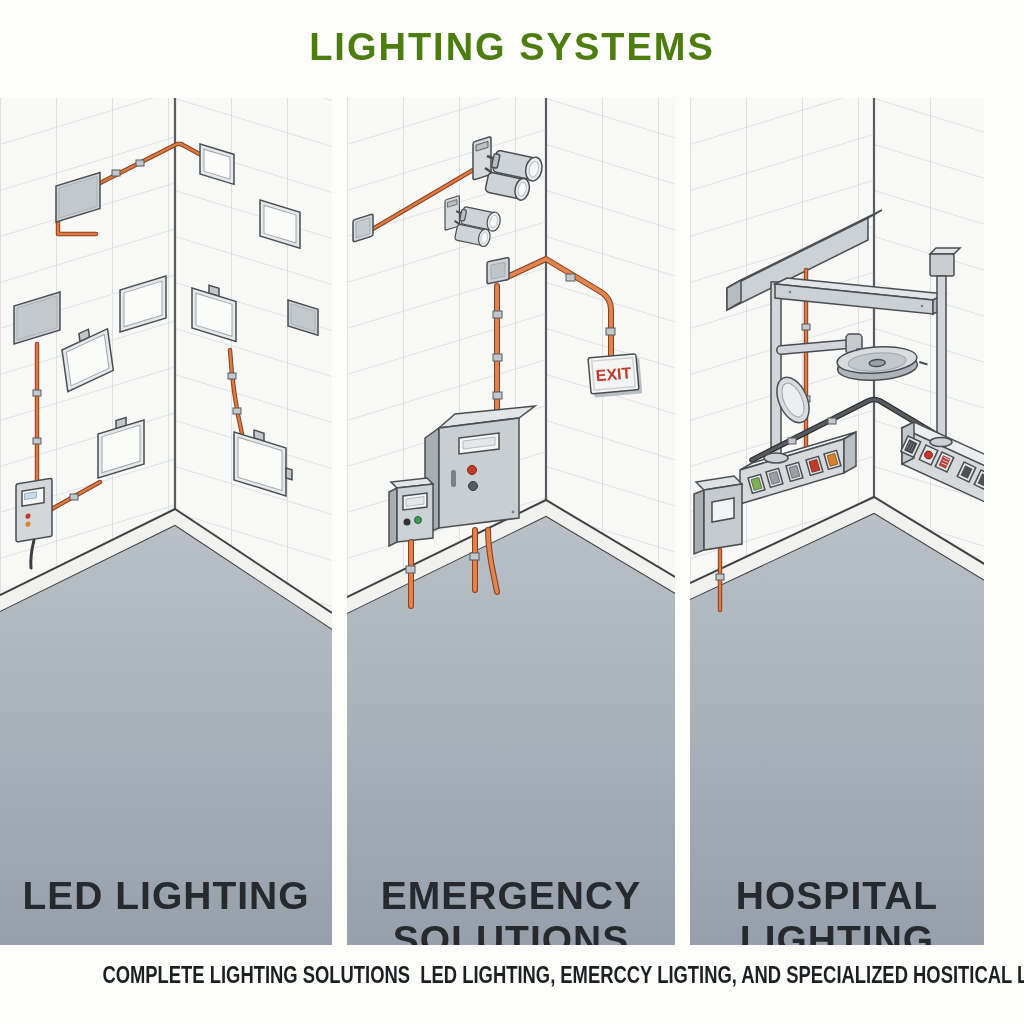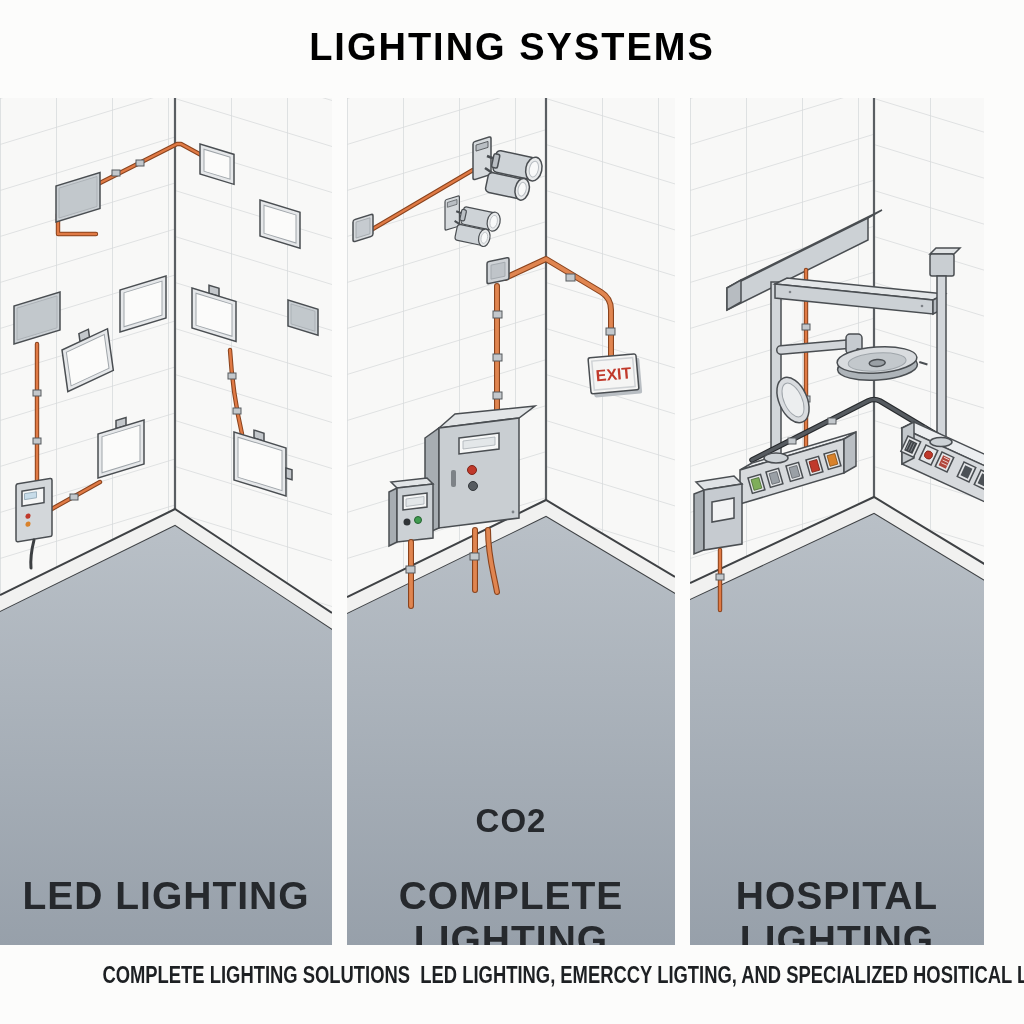--- a/index.html
+++ b/index.html
@@ -1,19 +1,19 @@
 <!DOCTYPE html>
 <html><head>
 <meta charset="utf-8">
 <style>
   html,body{margin:0;padding:0;background:#ffffff;}
   .page{position:relative;width:1024px;height:1024px;background:#fcfcfb;overflow:hidden;
         font-family:"Liberation Sans",sans-serif;}
   .title{position:absolute;top:26px;left:0;width:100%;text-align:center;
-         font-size:38px;font-weight:bold;letter-spacing:2px;color:#000000;}
+         font-size:38px;font-weight:bold;letter-spacing:2px;color:#4d7c0f;}
   .panel{position:absolute;top:98px;height:847px;overflow:hidden;background:#f8f8f7;}
   .panel.p1{left:0;width:332px;}
   .panel.p2{left:347px;width:328px;}
   .panel.p3{left:690px;width:294px;}
   .panel svg{display:block;}
   .panel-label{position:absolute;top:776px;left:0;width:100%;text-align:center;
                font-size:39px;font-weight:bold;letter-spacing:1px;color:#26292d;}
   .floor-note{position:absolute;top:704px;left:0;width:100%;text-align:center;
               font-size:33px;font-weight:bold;letter-spacing:1px;color:#26292d;}
   .caption{position:absolute;top:962px;left:0;width:100%;text-align:center;
@@ -264,22 +264,21 @@
         <path class="conduit-u" d="M128,432 V492"></path>
           <path class="conduit" d="M128,432 V492"></path>
         <path class="conduit-u" d="M141,432 C141,458 146,472 150,494"></path>
           <path class="conduit" d="M141,432 C141,458 146,472 150,494"></path>
         <path class="conduit-u" d="M64,444 V508"></path>
           <path class="conduit" d="M64,444 V508"></path>
         <rect class="clamp" x="123" y="455" width="9" height="7"></rect>
         <rect class="clamp" x="59" y="468" width="9" height="7"></rect>
       </g>
     </svg>
-    <div class="floor-note">CO2</div>
-    <div class="panel-label">COMPLETE LIGHTING</div>
+    <div class="panel-label">EMERGENCY SOLUTIONS</div>
   </div>
 
   <div class="panel p3">
     <svg width="334" height="847" viewBox="0 0 334 847">
       <defs>
         <pattern id="tiles3" width="56" height="46" patternUnits="userSpaceOnUse">
           <path d="M0 0 H56 M0 0 V46" class="tile-line"></path>
         </pattern>
         <linearGradient id="floor3" x1="0" y1="0" x2="0" y2="1">
           <stop offset="0" stop-color="#b9c0c7"></stop>

